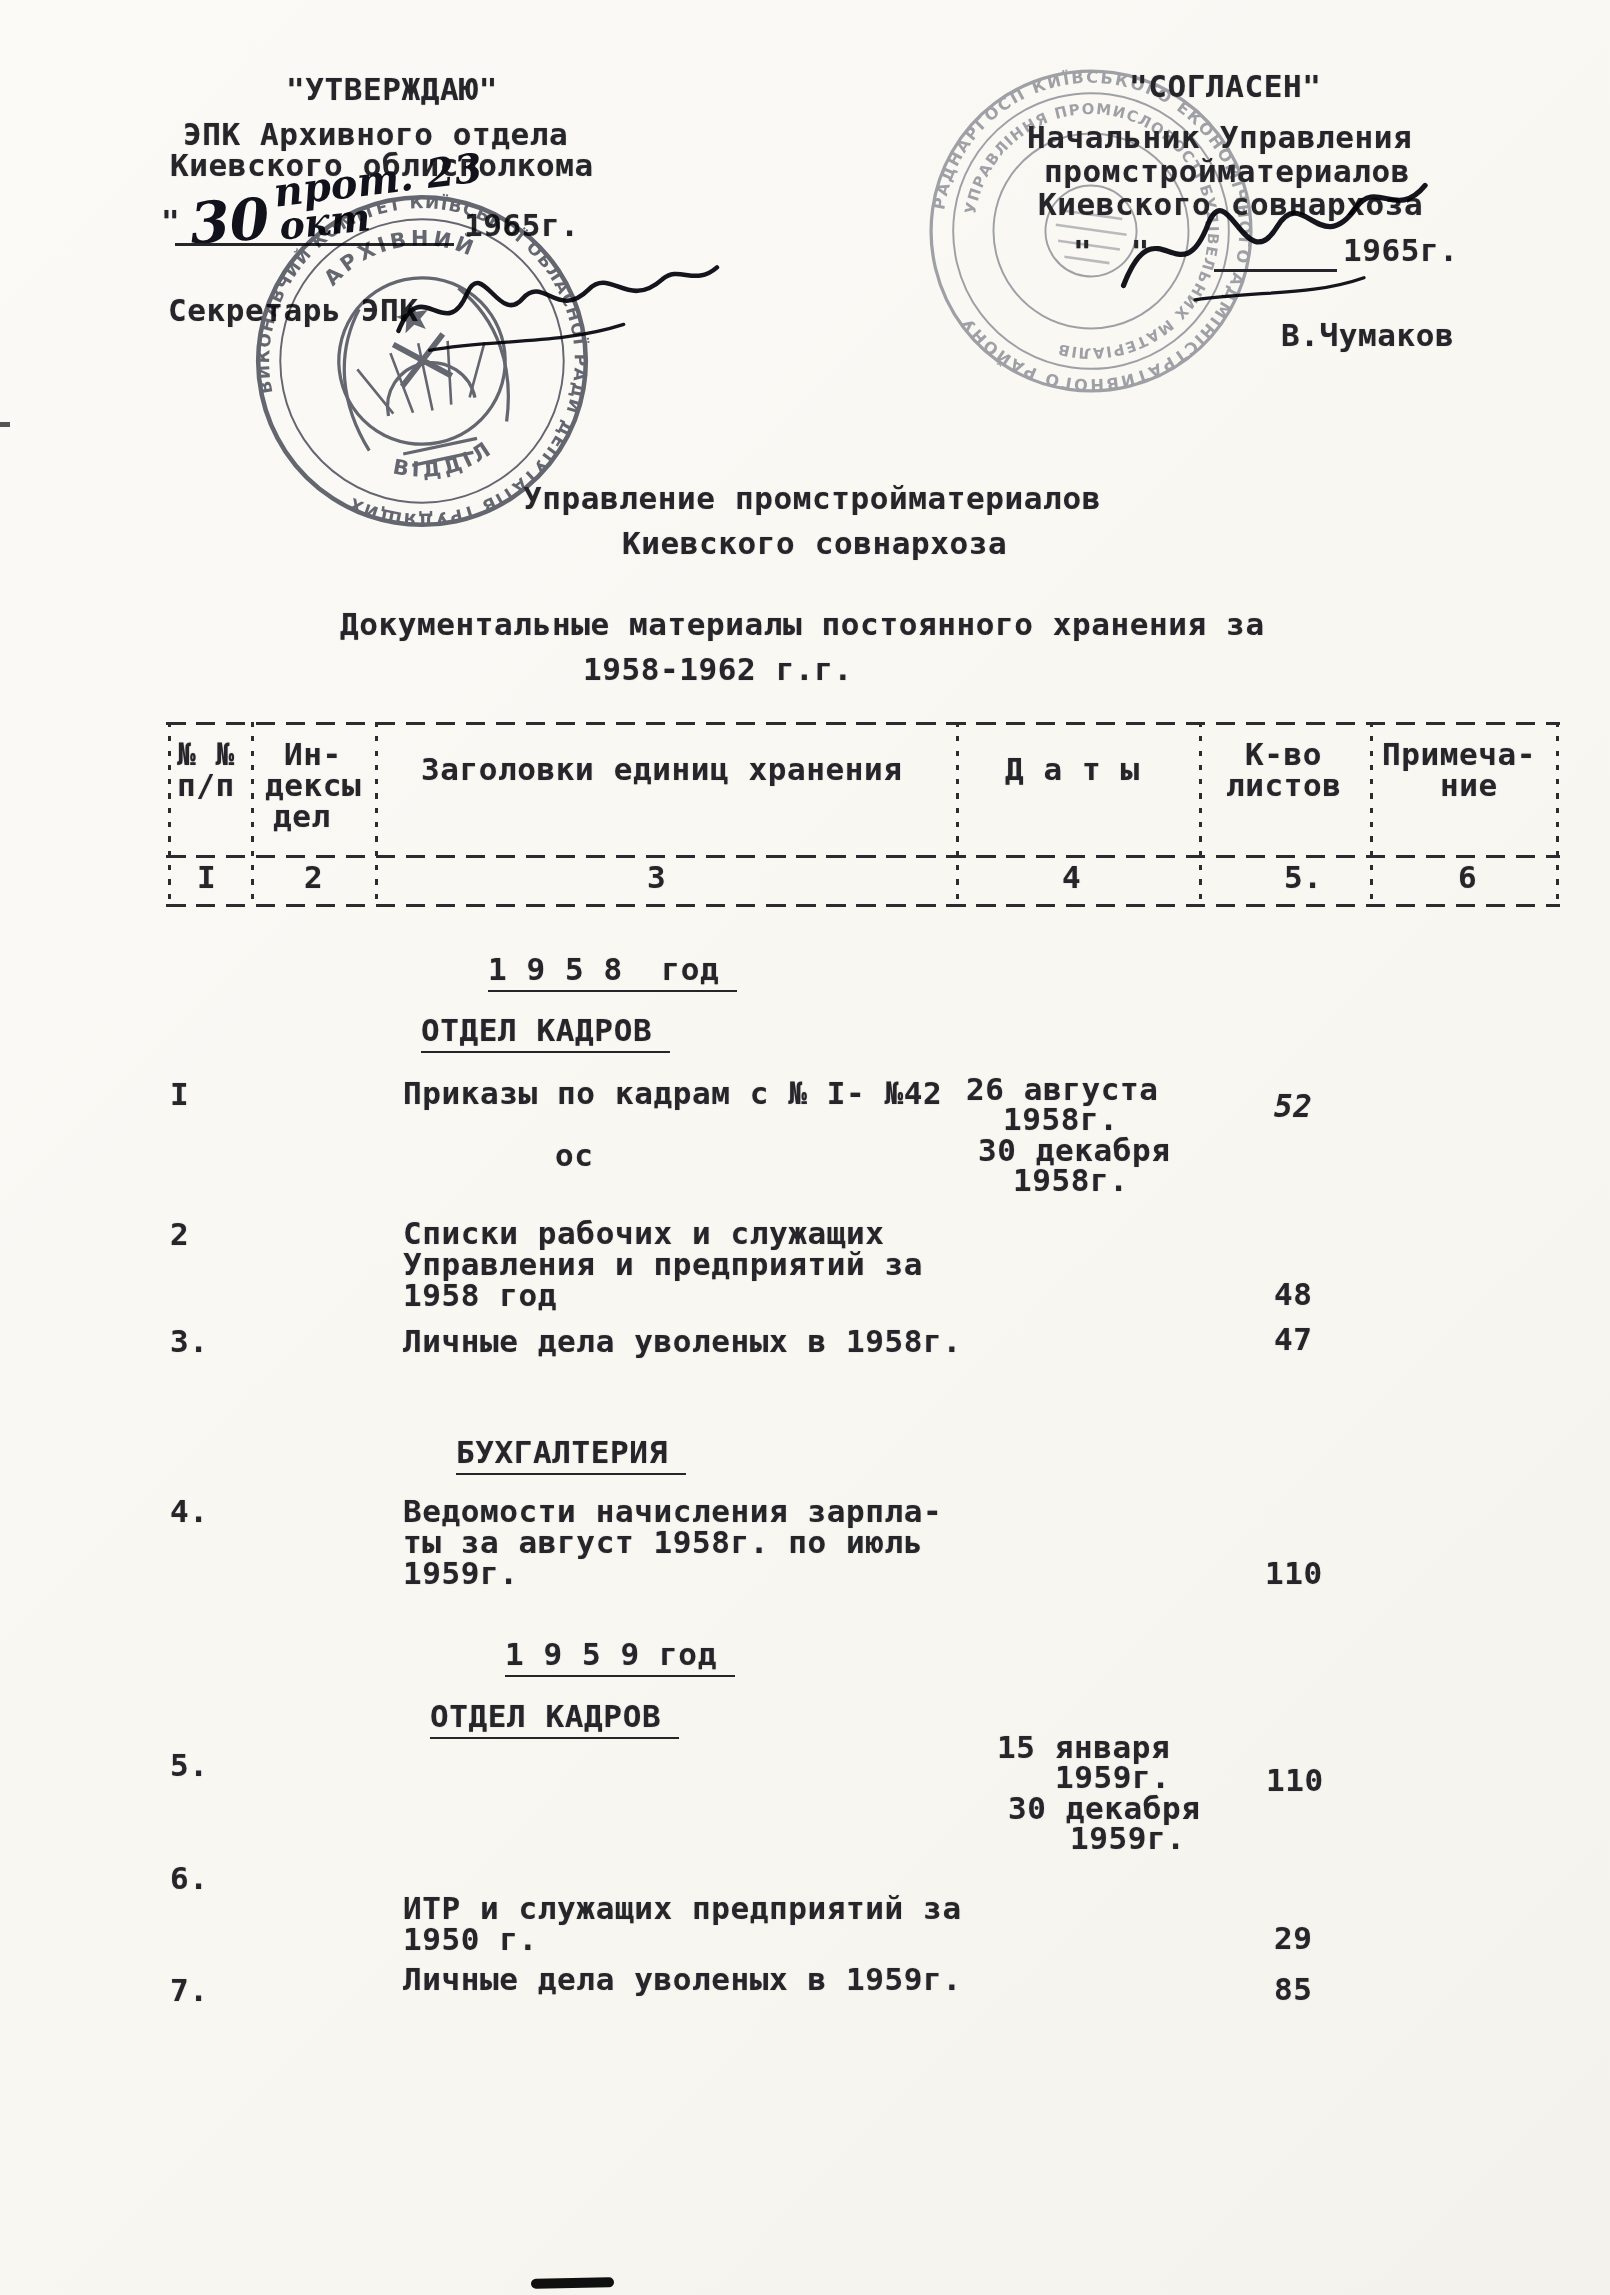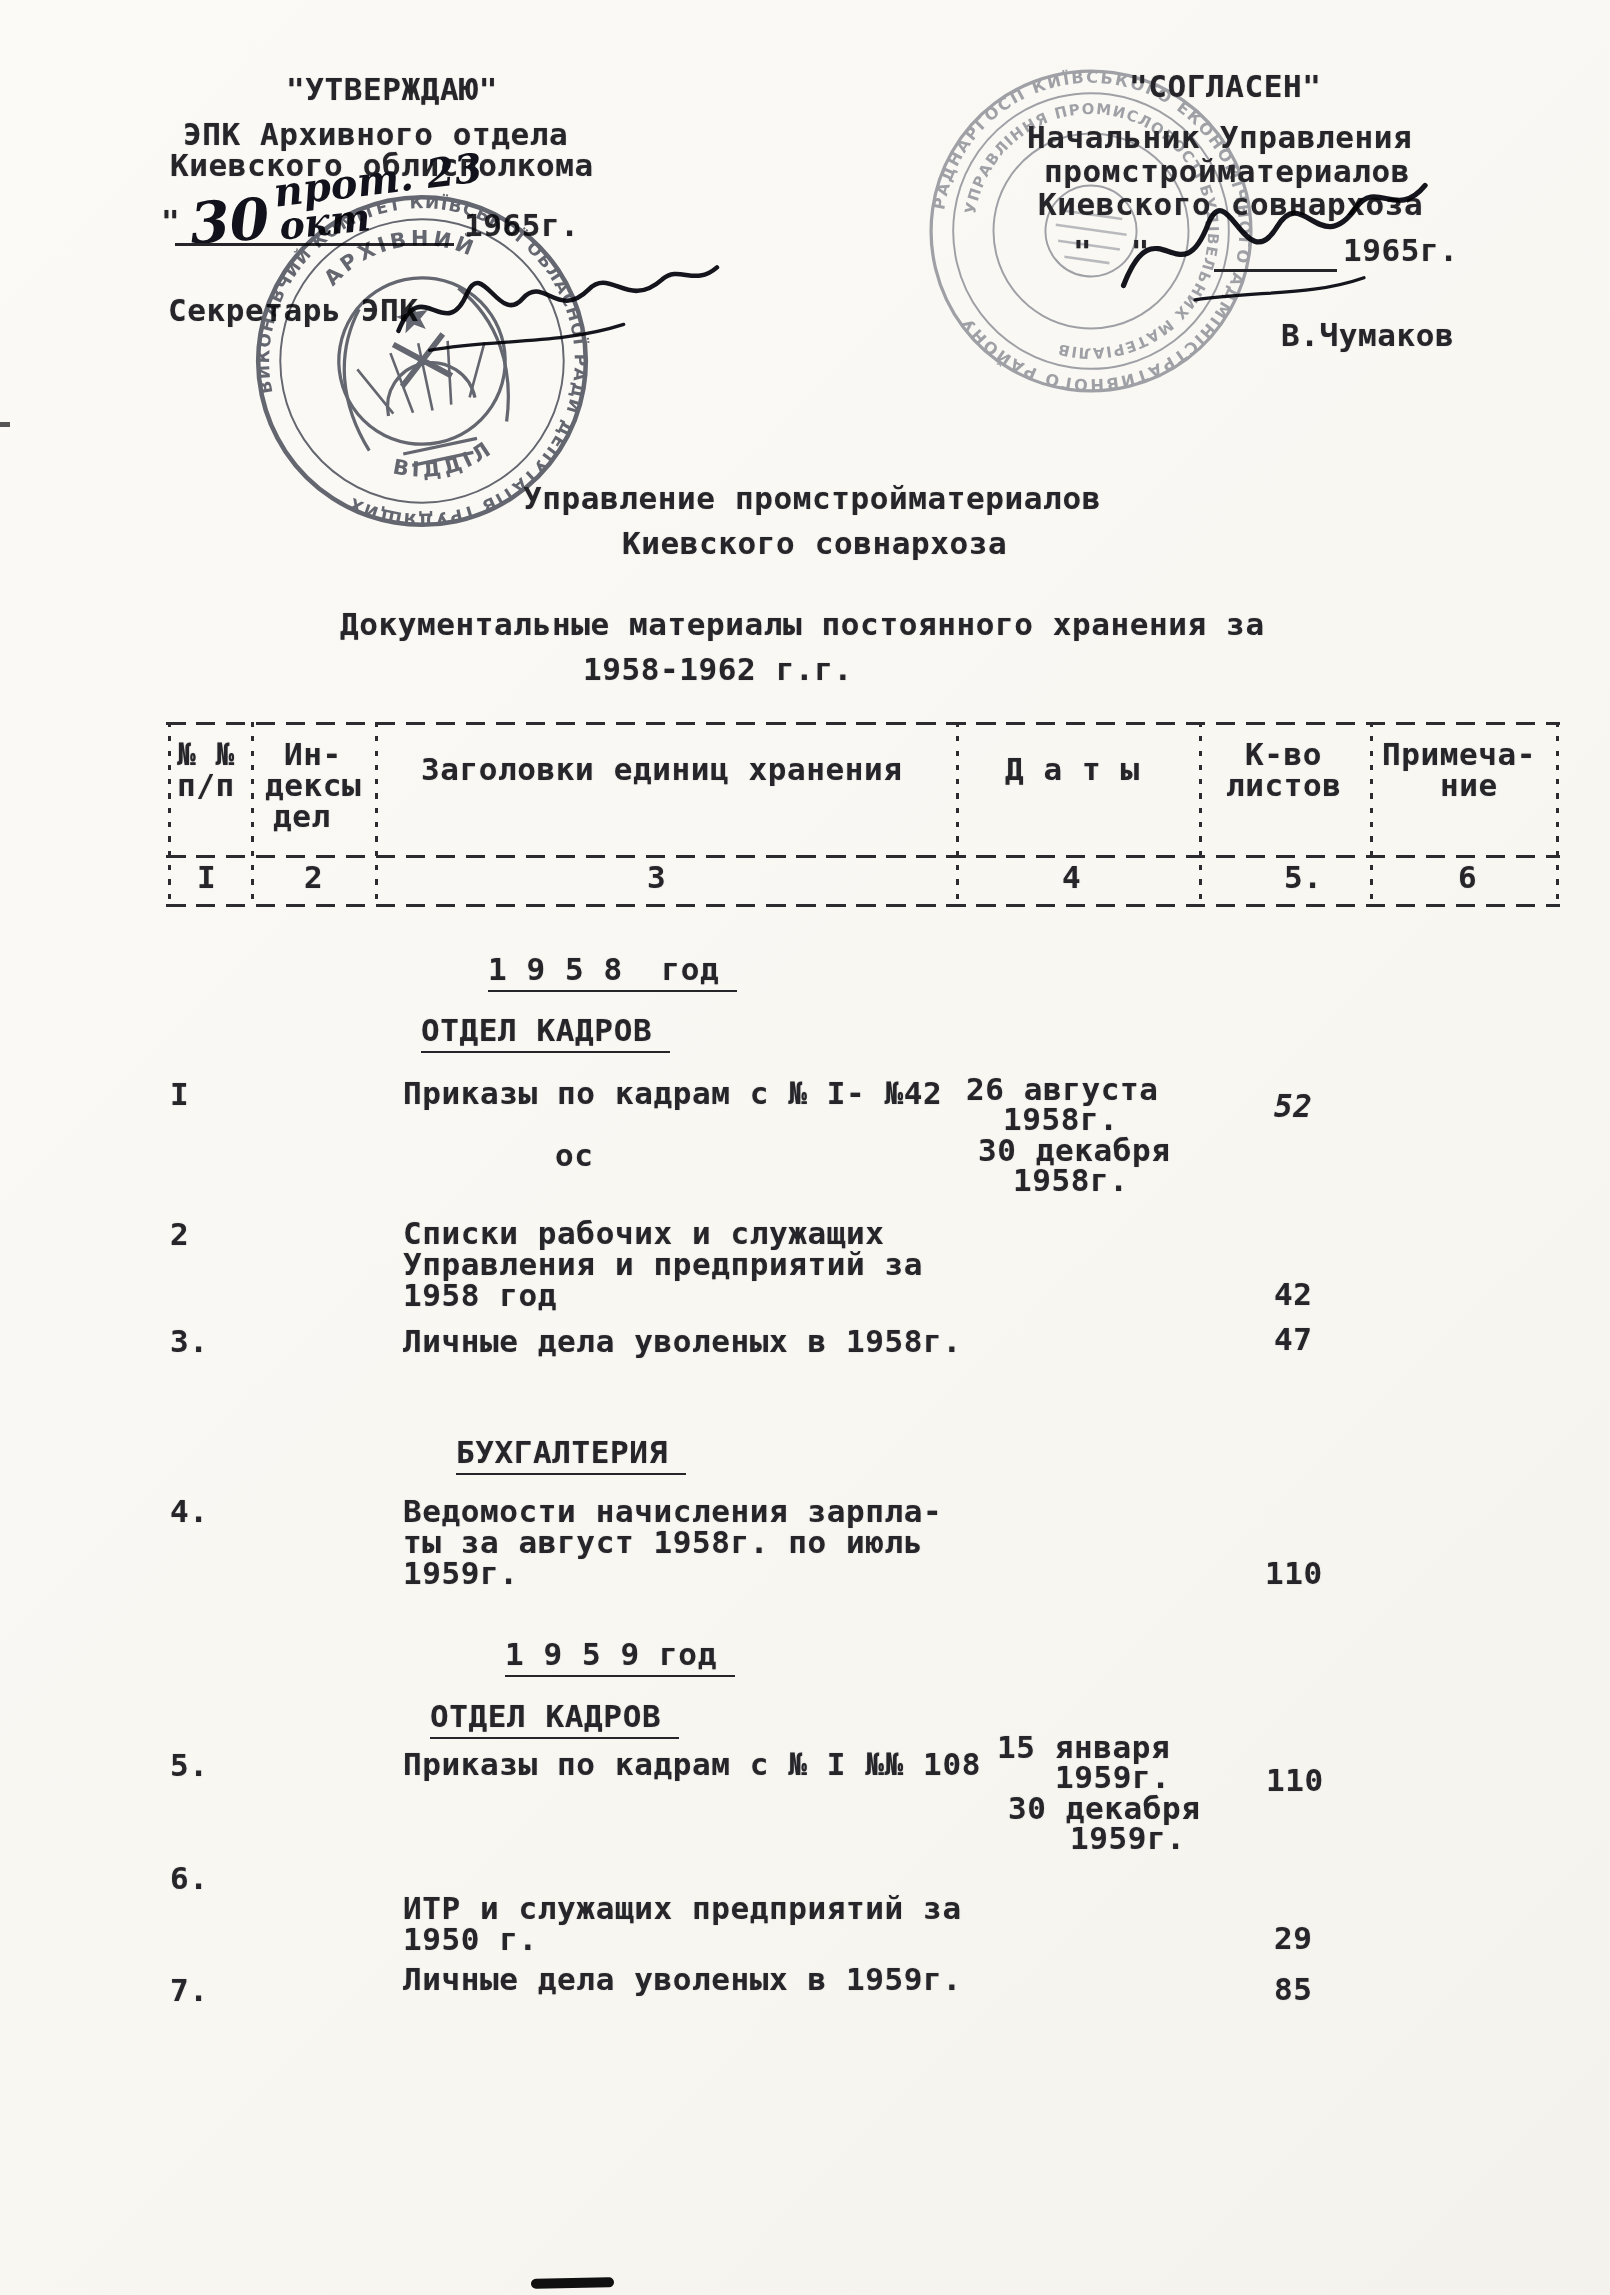--- a/index.html
+++ b/index.html
@@ -160,39 +160,38 @@
   <div class="tw" style="left:966px; top:1073px;">26 августа</div>
   <div class="tw" style="left:1003px; top:1103px;">1958г.</div>
   <div class="tw" style="left:978px; top:1134px;">30 декабря</div>
   <div class="tw" style="left:1013px; top:1164px;">1958г.</div>
   <div class="tw" style="left:1274px; top:1090px;font-style:italic;">52</div>
 
   <div class="tw" style="left:170px; top:1218px;">2</div>
   <div class="tw" style="left:403px; top:1217px;">Списки рабочих и служащих</div>
   <div class="tw" style="left:403px; top:1248px;">Управления и предприятий за</div>
   <div class="tw" style="left:403px; top:1279px;">1958 год</div>
-  <div class="tw" style="left:1274px; top:1278px;">42</div>
+  <div class="tw" style="left:1274px; top:1278px;">48</div>
 
   <div class="tw" style="left:170px; top:1325px;">3.</div>
   <div class="tw" style="left:403px; top:1325px;">Личные дела уволеных в 1958г.</div>
   <div class="tw" style="left:1274px; top:1323px;">47</div>
 
   <div class="tw" style="left:456px; top:1436px;"><span class="u">БУХГАЛТЕРИЯ</span></div>
 
   <div class="tw" style="left:170px; top:1495px;">4.</div>
   <div class="tw" style="left:403px; top:1495px;">Ведомости начисления зарпла-</div>
   <div class="tw" style="left:403px; top:1526px;">ты за август 1958г. по июль</div>
   <div class="tw" style="left:403px; top:1557px;">1959г.</div>
   <div class="tw" style="left:1265px; top:1557px;">110</div>
 
   <div class="tw" style="left:505px; top:1638px;"><span class="u">1 9 5 9 год</span></div>
   <div class="tw" style="left:430px; top:1700px;"><span class="u">ОТДЕЛ КАДРОВ</span></div>
 
   <div class="tw" style="left:170px; top:1749px;">5.</div>
-  <div class="tw" style="left:403px; top:1748px;">Приказы по кадрам с № I №№ 108</div>
   <div class="tw" style="left:997px; top:1731px;">15 января</div>
   <div class="tw" style="left:1055px; top:1761px;">1959г.</div>
   <div class="tw" style="left:1008px; top:1792px;">30 декабря</div>
   <div class="tw" style="left:1070px; top:1822px;">1959г.</div>
   <div class="tw" style="left:1266px; top:1764px;">110</div>
 
   <div class="tw" style="left:170px; top:1862px;">6.</div>
   <div class="tw" style="left:403px; top:1892px;">ИТР и служащих предприятий за</div>
   <div class="tw" style="left:403px; top:1923px;">1950 г.</div>
   <div class="tw" style="left:1274px; top:1922px;">29</div>

